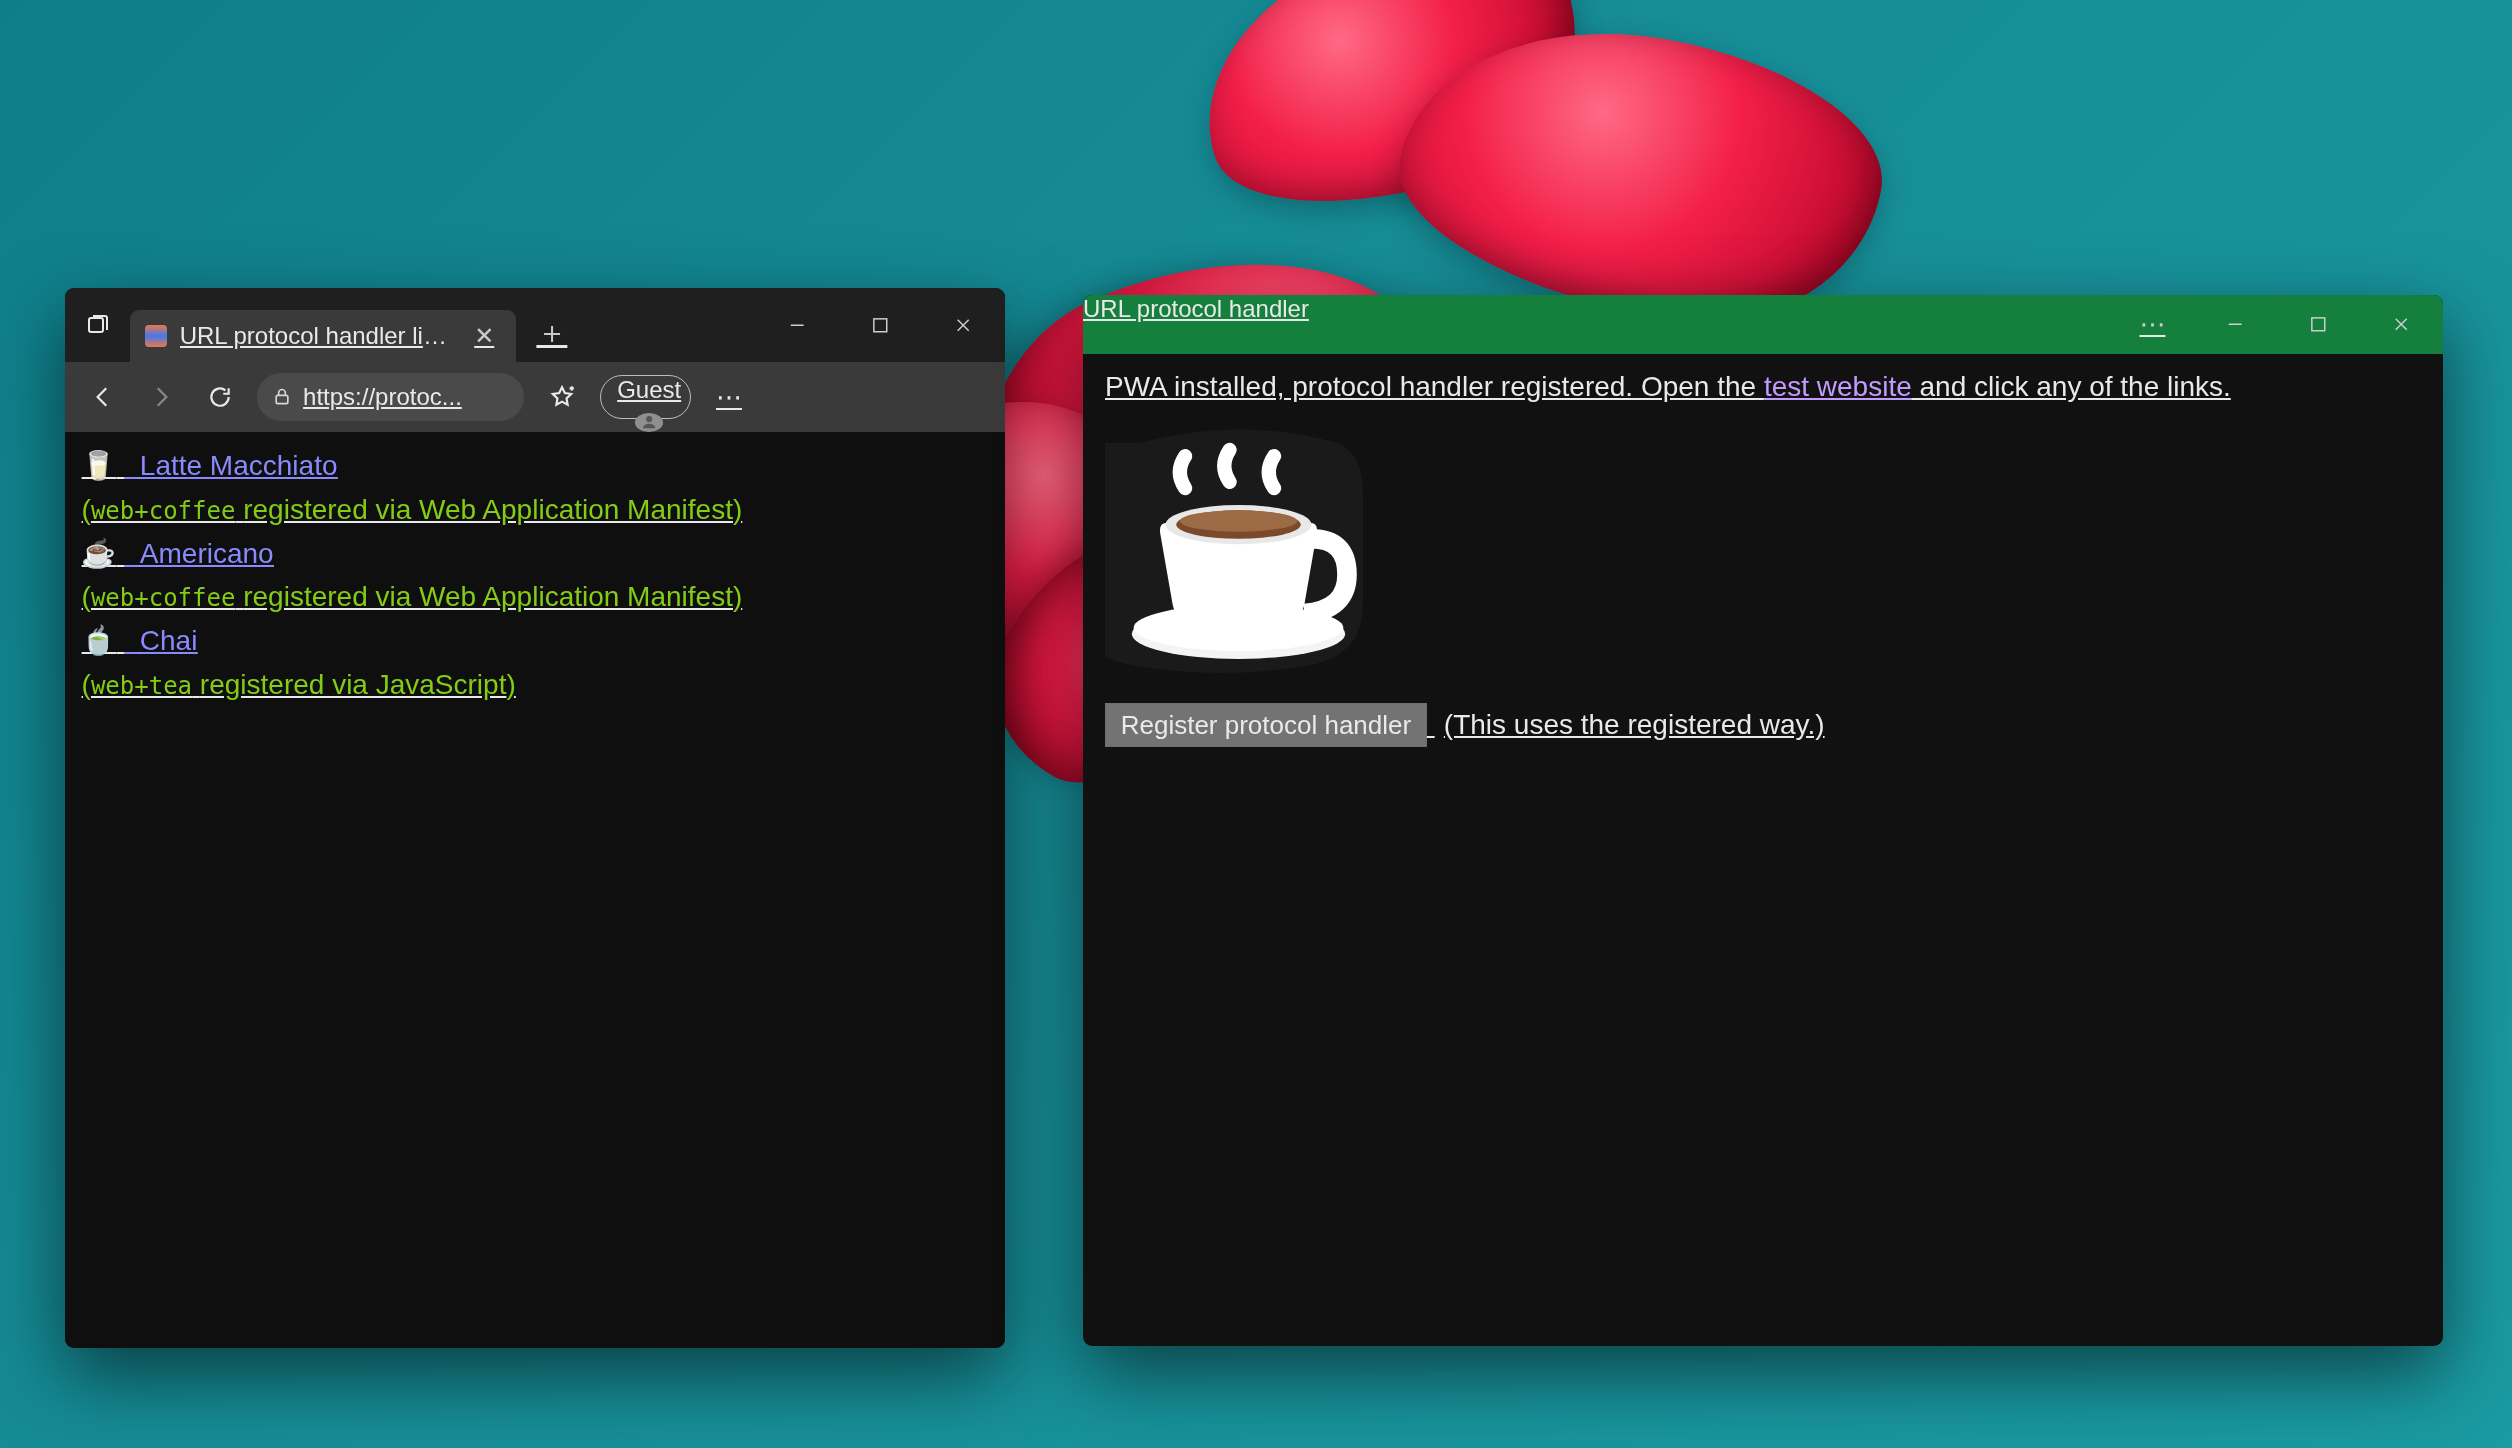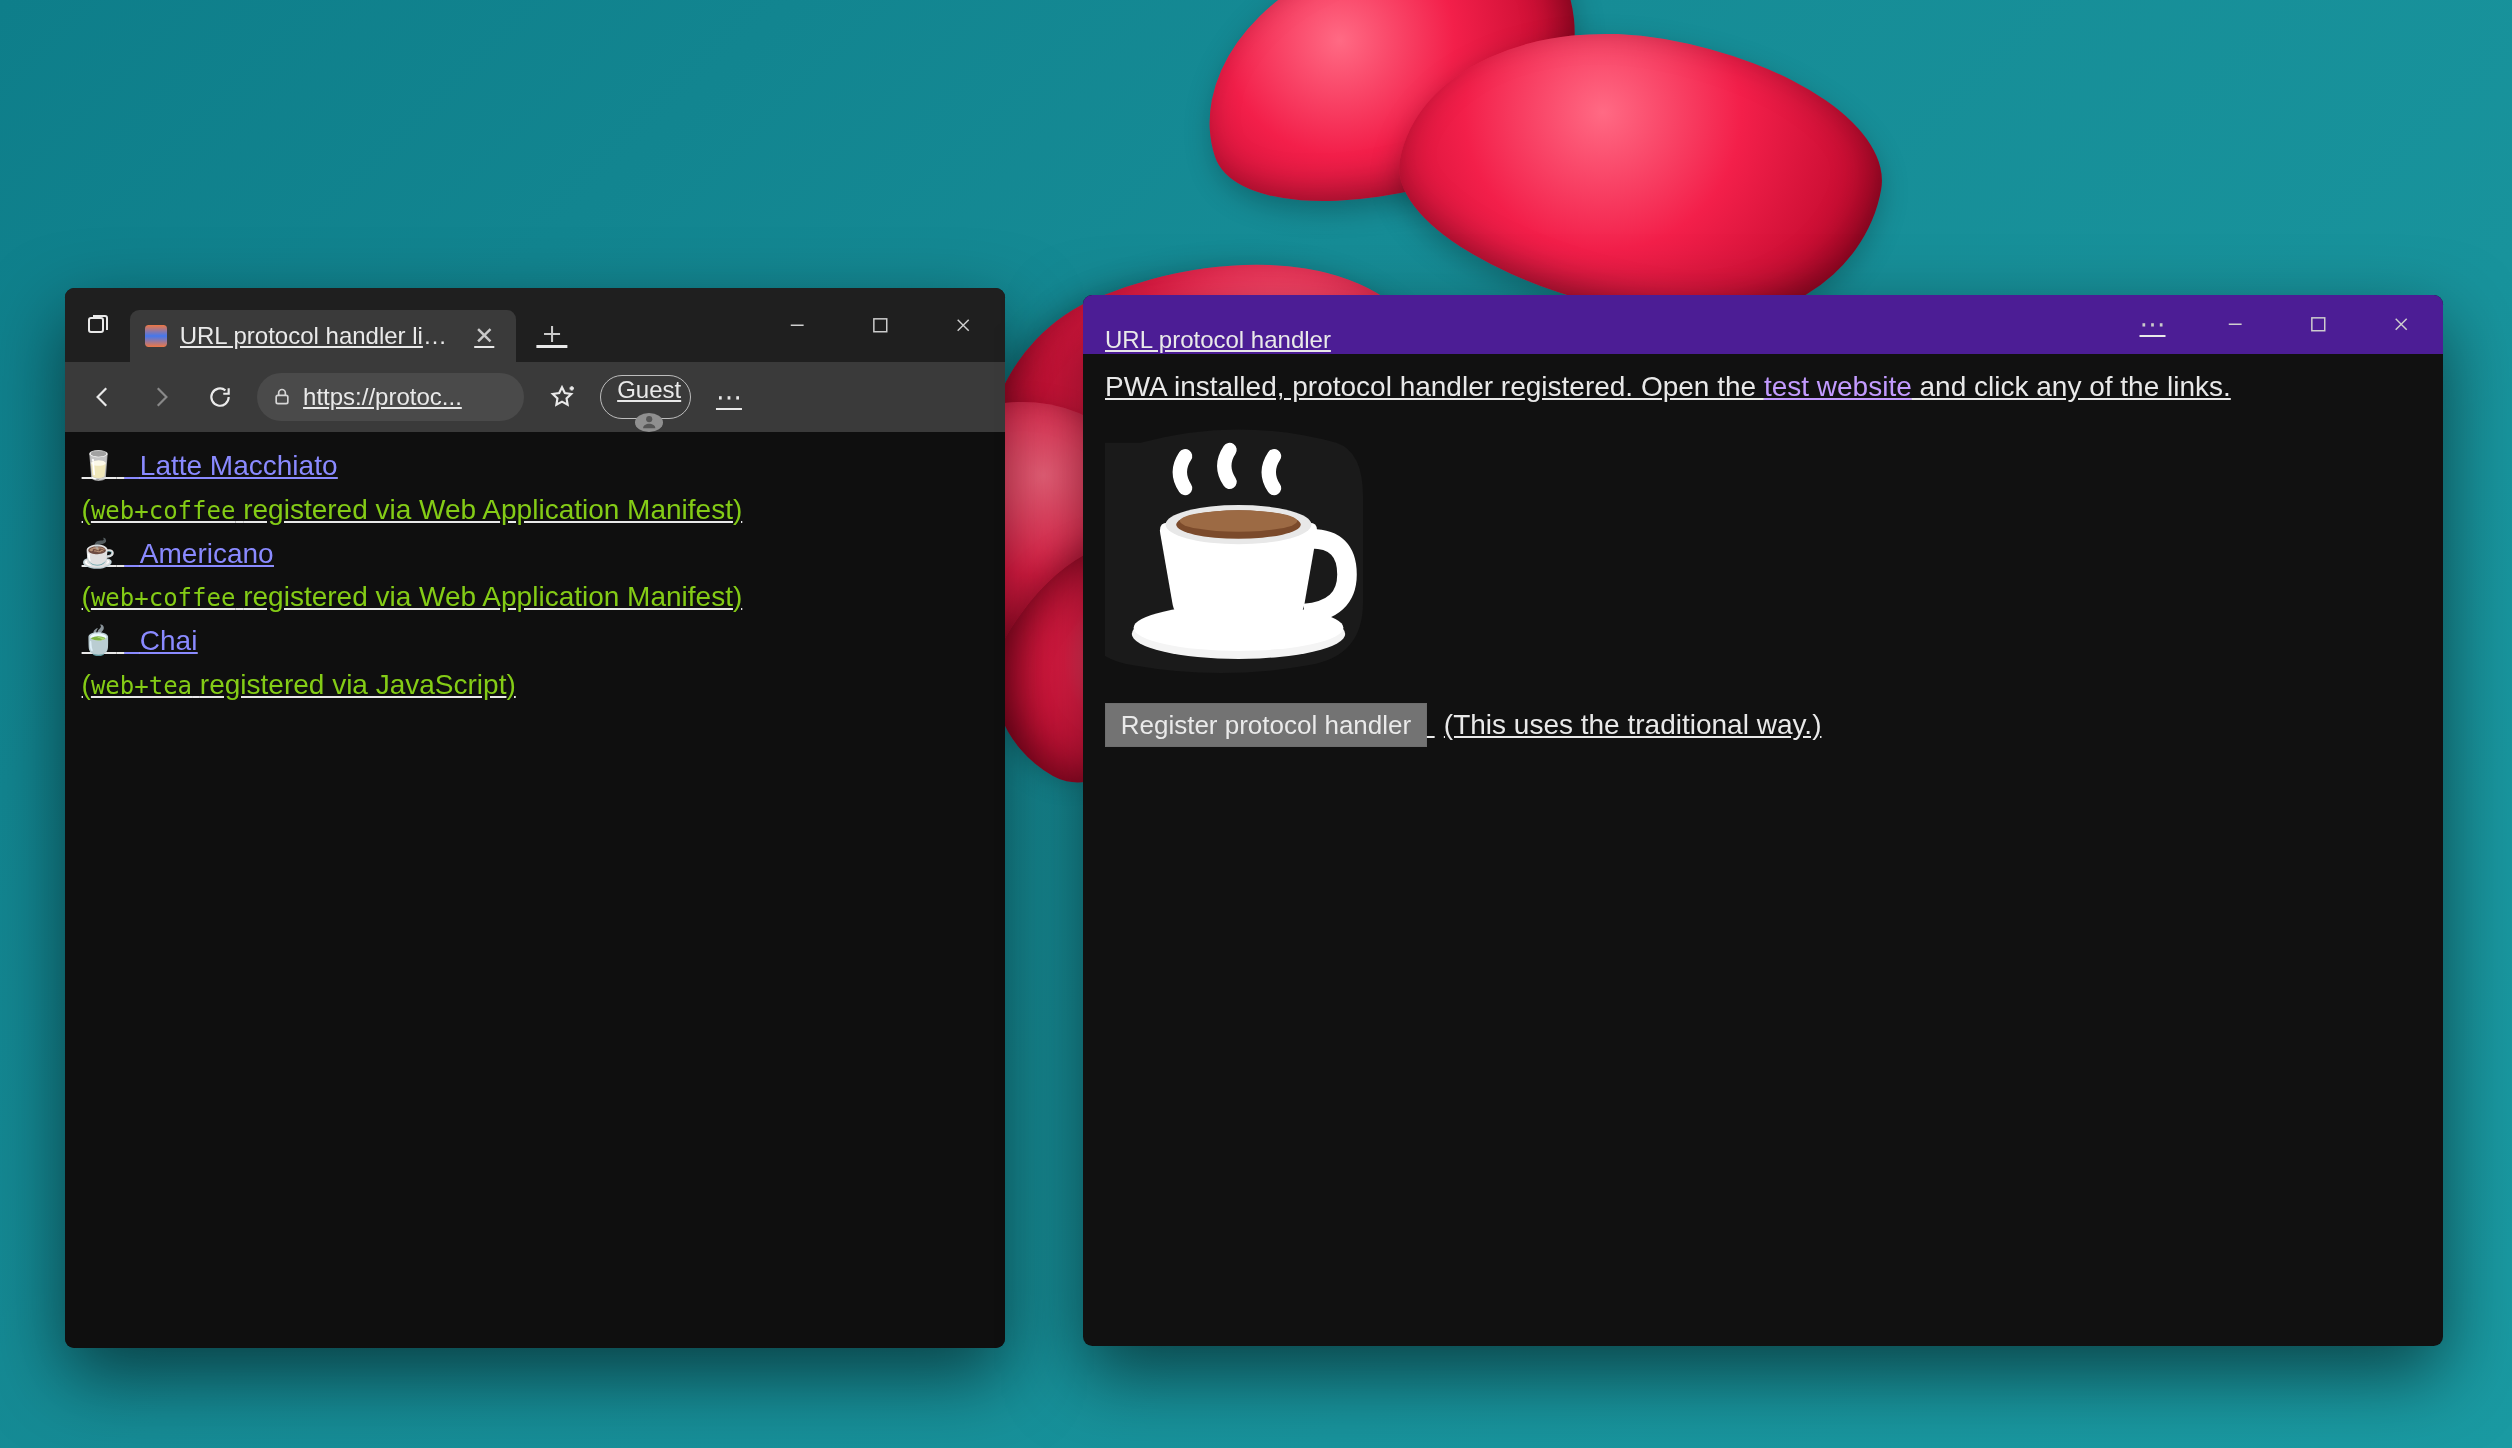--- a/index.html
+++ b/index.html
@@ -85,22 +85,22 @@
   .paren { color:#84cc16; }
   .mono { font-family: ui-monospace, Consolas, monospace; font-size:24px; }
   .row { margin:0 0 1.8px 0; }
 
   
   .pwa {
     left: 1083px; top: 295px; width: 1360px; height: 1051px;
     background:#111;
   }
   .pwa-titlebar {
-    display:flex; align-items:flex-end; height:59px;
-    padding-left:22px; background:#4c1d95; color:#e9e9e9; font-size:24px;
+    display:flex; align-items:flex-start; height:59px;
+    background:#15803d; color:#e9e9e9; font-size:24px;
   }
   .pwa-titlebar .spacer { flex:1; }
   .pwa-titlebar .win-btn { height:59px; }
   .pwa-content { padding:16.6px 22px; font-size:28px; }
   .vlink { color:#c39bff; text-decoration:underline; }
 
   .coffee-wrap { margin:22px 0 29.5px 0; width:267px; height:249px; }
 
   .reg-btn {
     display:inline-block; background:#737373; color:#eaeaea;
@@ -272,19 +272,19 @@
 
           <ellipse cx="150" cy="112" rx="82" ry="22" fill="#e8e8e8"></ellipse>
 
           <ellipse cx="150" cy="112" rx="70" ry="16" fill="#7b4a2b"></ellipse>
           <ellipse cx="150" cy="108" rx="66" ry="12" fill="#9c6a44"></ellipse>
         </svg>
       </div>
 
       <div>
         <button class="reg-btn"><span>Register protocol handler</span></button>
-        <span class="reg-text" style="margin-left:9.2px;">(This uses the traditional way.)</span>
+        <span class="reg-text" style="margin-left:9.2px;">(This uses the registered way.)</span>
       </div>
     </div>
   </div>
 
 </div>
 
 
 </body></html>

